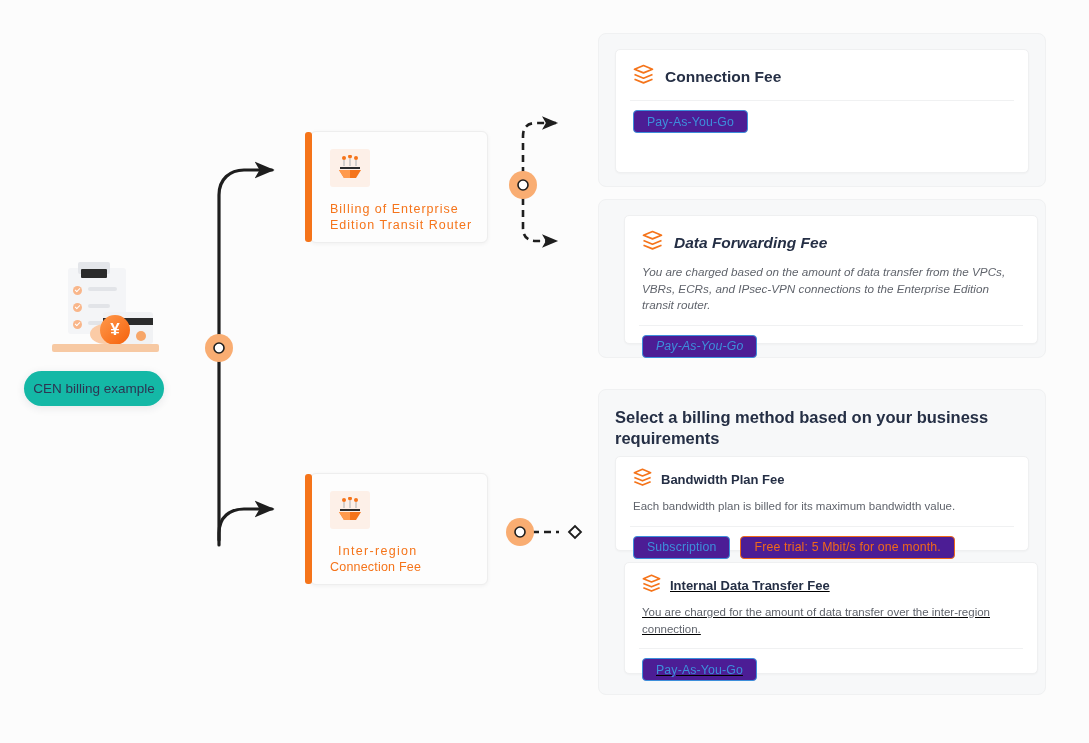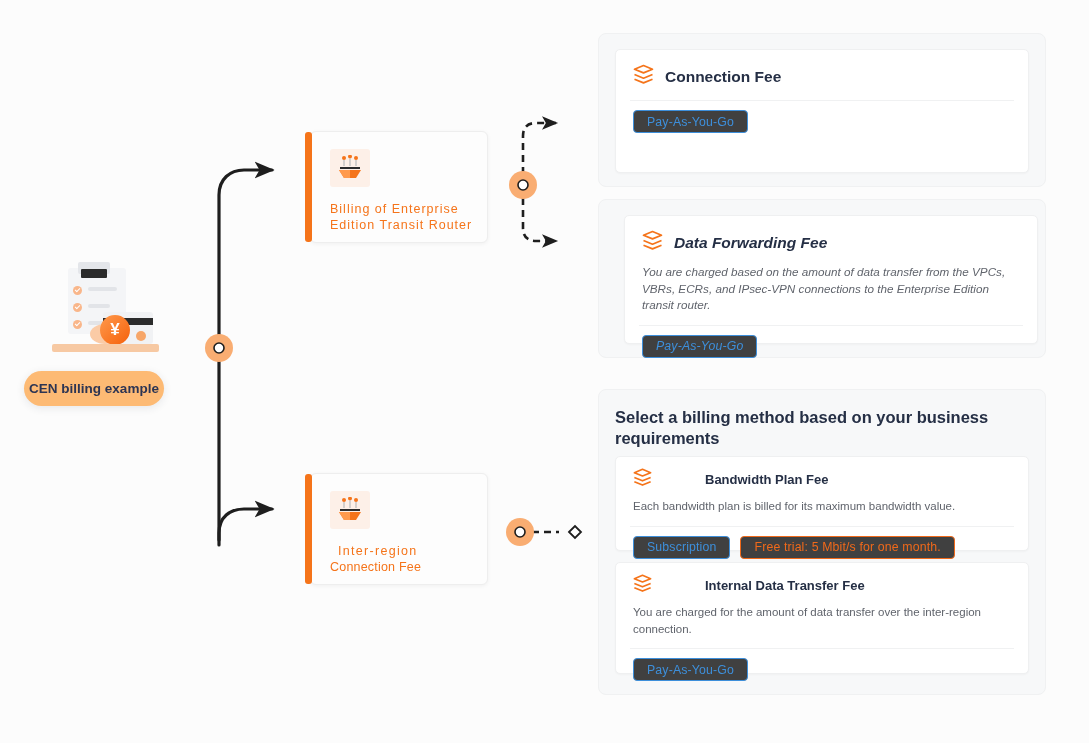--- a/index.html
+++ b/index.html
@@ -116,29 +116,29 @@
     background: #f7c9a3;
     border-radius: 2px;
   }
 
   #pill {
     position: absolute;
     left: 24px;
     top: 371px;
     width: 140px;
     height: 35px;
-    background: #fdba74;
+    background: #14b8a6;
     border-radius: 18px;
     box-shadow: 0 2px 8px rgba(40,50,70,.10);
     display: flex;
     align-items: center;
     justify-content: center;
     color: #2d3553;
     font-size: 13.5px;
-    font-weight: bold;
+    font-weight: normal;
   }
 
   
   #connectors {
     position: absolute;
     left: 0; top: 0;
     width: 1089px; height: 743px;
     pointer-events: none;
   }
 
@@ -204,21 +204,21 @@
     display: flex;
     align-items: center;
     padding: 14px 0 0 17px;
   }
   .fcard .head .layers { margin-right: 11px; flex: 0 0 auto; }
   .fcard .head .htxt {
     color: #252f45;
     font-size: 15.5px;
     font-weight: bold;
   }
-  .fcard.small .head { padding-top: 11px; gap: 44px; }
+  .fcard.small .head { padding-top: 11px; }
   .fcard.small .head .htxt { font-size: 13px; }
   .fcard.small .head .layers { margin-right: 9px; }
   .fcard .body {
     padding: 9px 20px 0 17px;
     color: #60646c;
     font-size: 11.7px;
     line-height: 16.5px;
   }
   .fcard.small .body { padding-top: 7px; font-size: 11.5px; }
   .fcard .sep {
@@ -234,39 +234,39 @@
   .tag {
     display: inline-flex;
     align-items: center;
     justify-content: center;
     height: 21px;
     padding: 0 13px;
     border-radius: 4px;
     font-size: 12.3px;
     letter-spacing: .15px;
     white-space: nowrap;
-    background: #404040;
+    background: #4c1d95;
   }
   .tag.blue { border: 1px solid #3d8fdb; color: #3d8fdb; }
   .tag.orange { border: 1px solid #f0691a; color: #f0691a; }
 
   #fcard-1 { left: 16px; top: 15px; width: 412px; height: 122px; }
   #fcard-2 { left: 25px; top: 15px; width: 412px; height: 127px; font-style: italic; }
 
   #panel-3 .ptitle {
     position: absolute;
     left: 16px; top: 17px;
     width: 400px;
     color: #252f45;
     font-size: 16.5px;
     font-weight: bold;
     line-height: 21px;
   }
   #fcard-3 { left: 16px; top: 66px; width: 412px; height: 93px; }
-  #fcard-4 { left: 16px; top: 172px; width: 412px; height: 110px; }
+  #fcard-4 { left: 25px; top: 172px; width: 412px; height: 110px; text-decoration: underline; }
 </style>
 </head>
 <body>
 
 <div id="stage">
 
   <div id="illustration">
     <div class="board"></div>
     <div class="clip"></div>
     <div class="clip-inner"></div>

